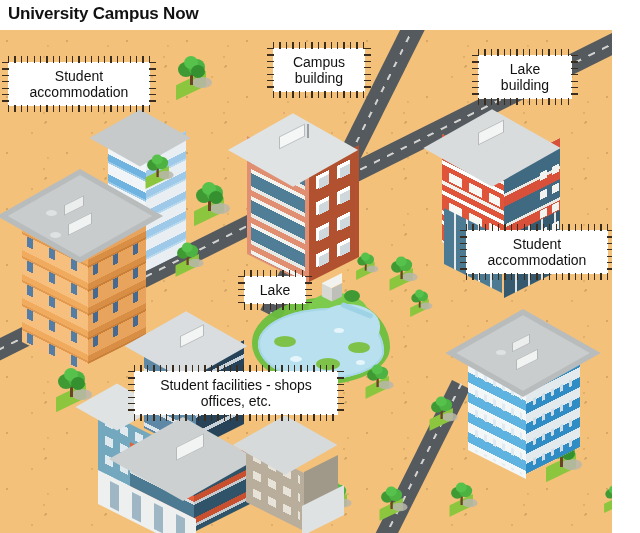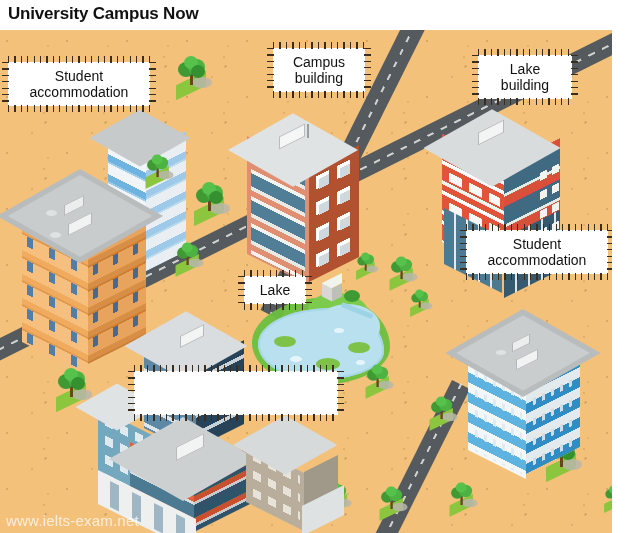--- a/index.html
+++ b/index.html
@@ -593,18 +593,21 @@
       <div class="edge-l"></div>
       <div class="edge-r"></div>
       <div class="txt">
         <div>Lake</div>
       </div>
     </div>
 
     <div class="plaque" style="left:134px;top:341px;width:204px;height:44px;">
       <div class="edge-l"></div>
       <div class="edge-r"></div>
-    </div>
-
-    <div id="watermark">www.ielts-exam.net</div>
+      <div class="txt">
+        <div>Student facilities - shops</div>
+        <div>offices, etc.</div>
+      </div>
+    </div>
+
 
   </div>
 </div>
 
 </body></html>

